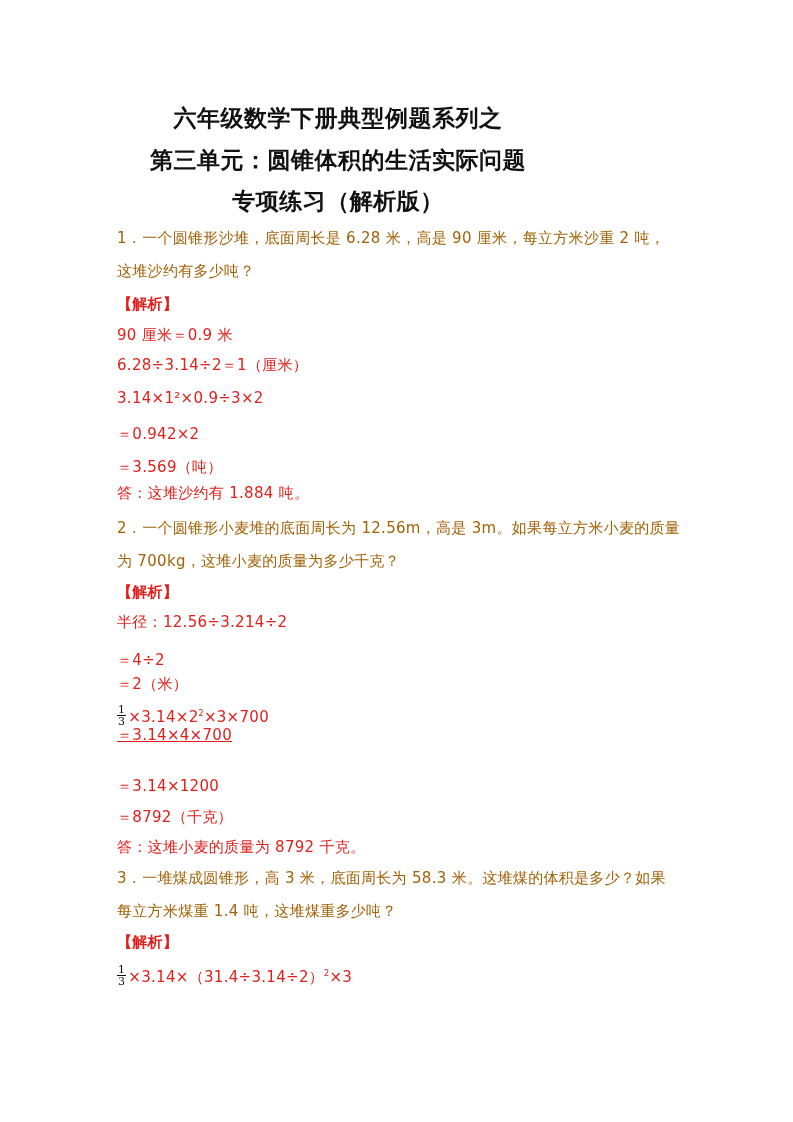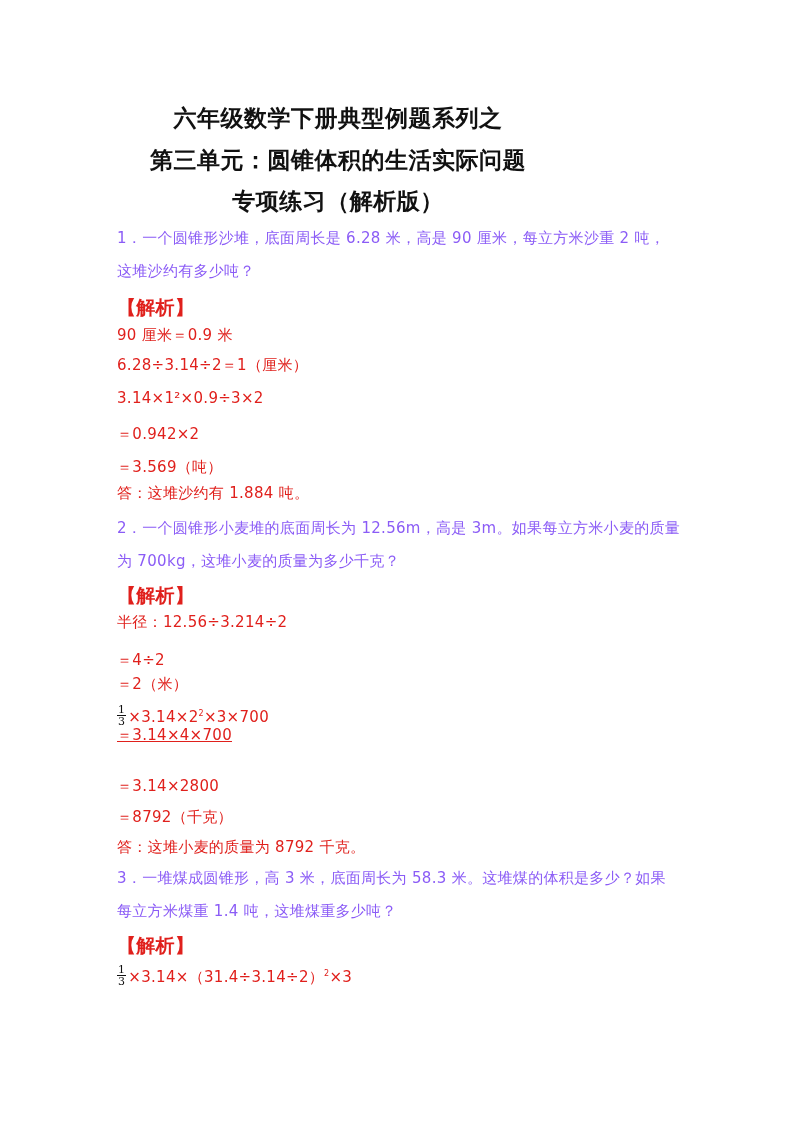--- a/index.html
+++ b/index.html
@@ -1,20 +1,20 @@
 <!DOCTYPE html>
 <html><head>
 <meta charset="utf-8">
 <style>
   html, body { margin: 0; padding: 0; background: #ffffff; }
   body { width: 793px; height: 1122px; position: relative; overflow: hidden; font-family: "DejaVu Sans", sans-serif; }
   .title { position: absolute; left: 0; width: 676px; text-align: center; font-family: "DejaVu Sans", sans-serif; font-weight: bold; font-size: 23px; color: #111; letter-spacing: 0.5px; }
-  .line { position: absolute; left: 117px; font-size: 15px; color: #8b5cf6; white-space: nowrap; letter-spacing: 0.3px; }
+  .line { position: absolute; left: 117px; font-size: 15px; color: #a16207; white-space: nowrap; letter-spacing: 0.3px; }
   .red { color: #e0201c; }
-  .tag { color: #e0201c; font-weight: bold; font-size: 19px; }
+  .tag { color: #e0201c; font-weight: bold; font-size: 15px; }
   .frac { display: inline-flex; flex-direction: column; align-items: center; vertical-align: middle; font-family: "DejaVu Serif", serif; font-size: 11px; color: #111; line-height: 11px; margin-right: 2px; position: relative; top: -2px; }
   .frac .num { border-bottom: 1px solid #111; padding: 0 1px; }
   sup.s { font-size: 8px; vertical-align: 6px; }
 </style>
 </head>
 <body>
 
 <div class="title" style="top:103px;">六年级数学下册典型例题系列之</div>
 <div class="title" style="top:145px;">第三单元：圆锥体积的生活实际问题</div>
 <div class="title" style="top:186px;">专项练习（解析版）</div>
@@ -35,21 +35,21 @@
 <div class="line red" style="top:613px;">半径：12.56÷3.214÷2</div>
 <div class="line red" style="top:644px;margin-top:7px;">＝4÷2</div>
 <div class="line red" style="top:675px;">＝2（米）</div>
 <div class="line red" style="top:706px;">
   <span class="frac">
       <span class="num">1</span>
       <span>3</span>
     </span><span>×3.14×2</span><sup class="s">2</sup><span>×3×700</span>
 </div>
 <div class="line red" style="top:726px;text-decoration:underline;">＝3.14×4×700</div>
-<div class="line red" style="top:777px;">＝3.14×2800</div>
+<div class="line red" style="top:777px;">＝3.14×1200</div>
 <div class="line red" style="top:808px;">＝8792（千克）</div>
 <div class="line red" style="top:838px;">答：这堆小麦的质量为 8792 千克。</div>
 
 <div class="line" style="top:869px;">3．一堆煤成圆锥形，高 3 米，底面周长为 58.3 米。这堆煤的体积是多少？如果</div>
 <div class="line" style="top:902px;">每立方米煤重 1.4 吨，这堆煤重多少吨？</div>
 <div class="line tag" style="top:933px;">【解析】</div>
 <div class="line red" style="top:966px;">
   <span class="frac">
       <span class="num">1</span>
       <span>3</span>

